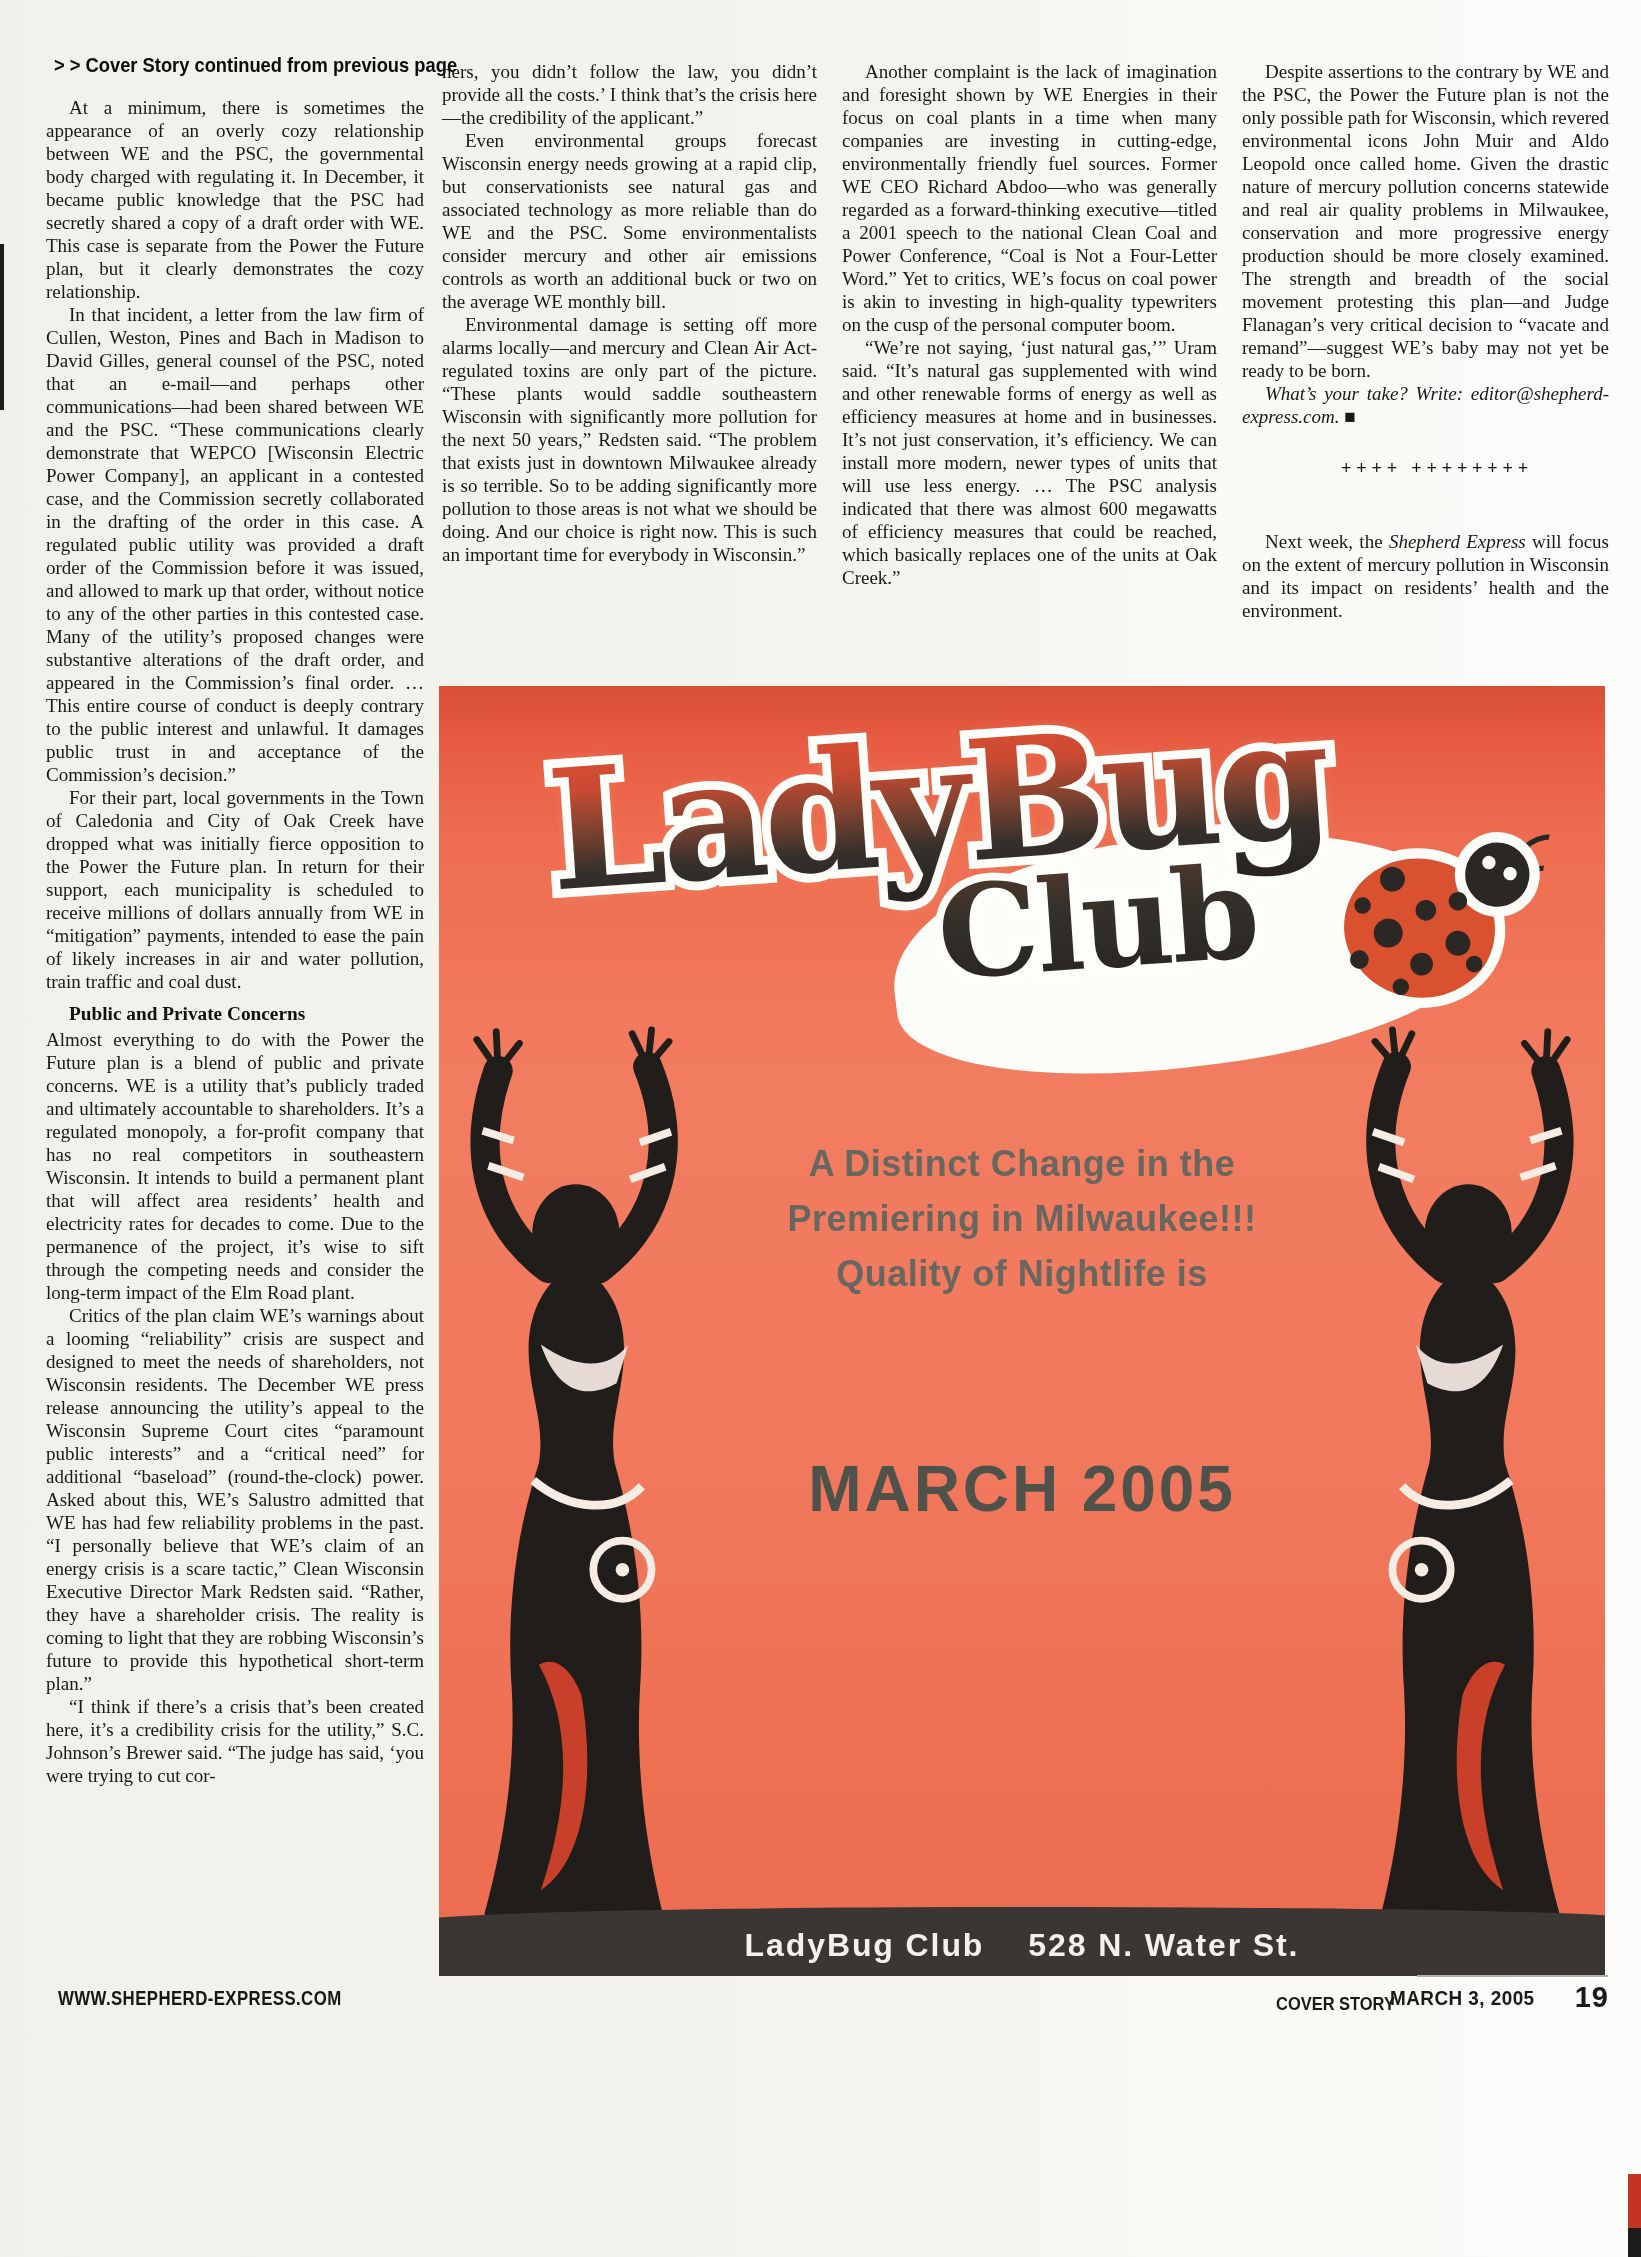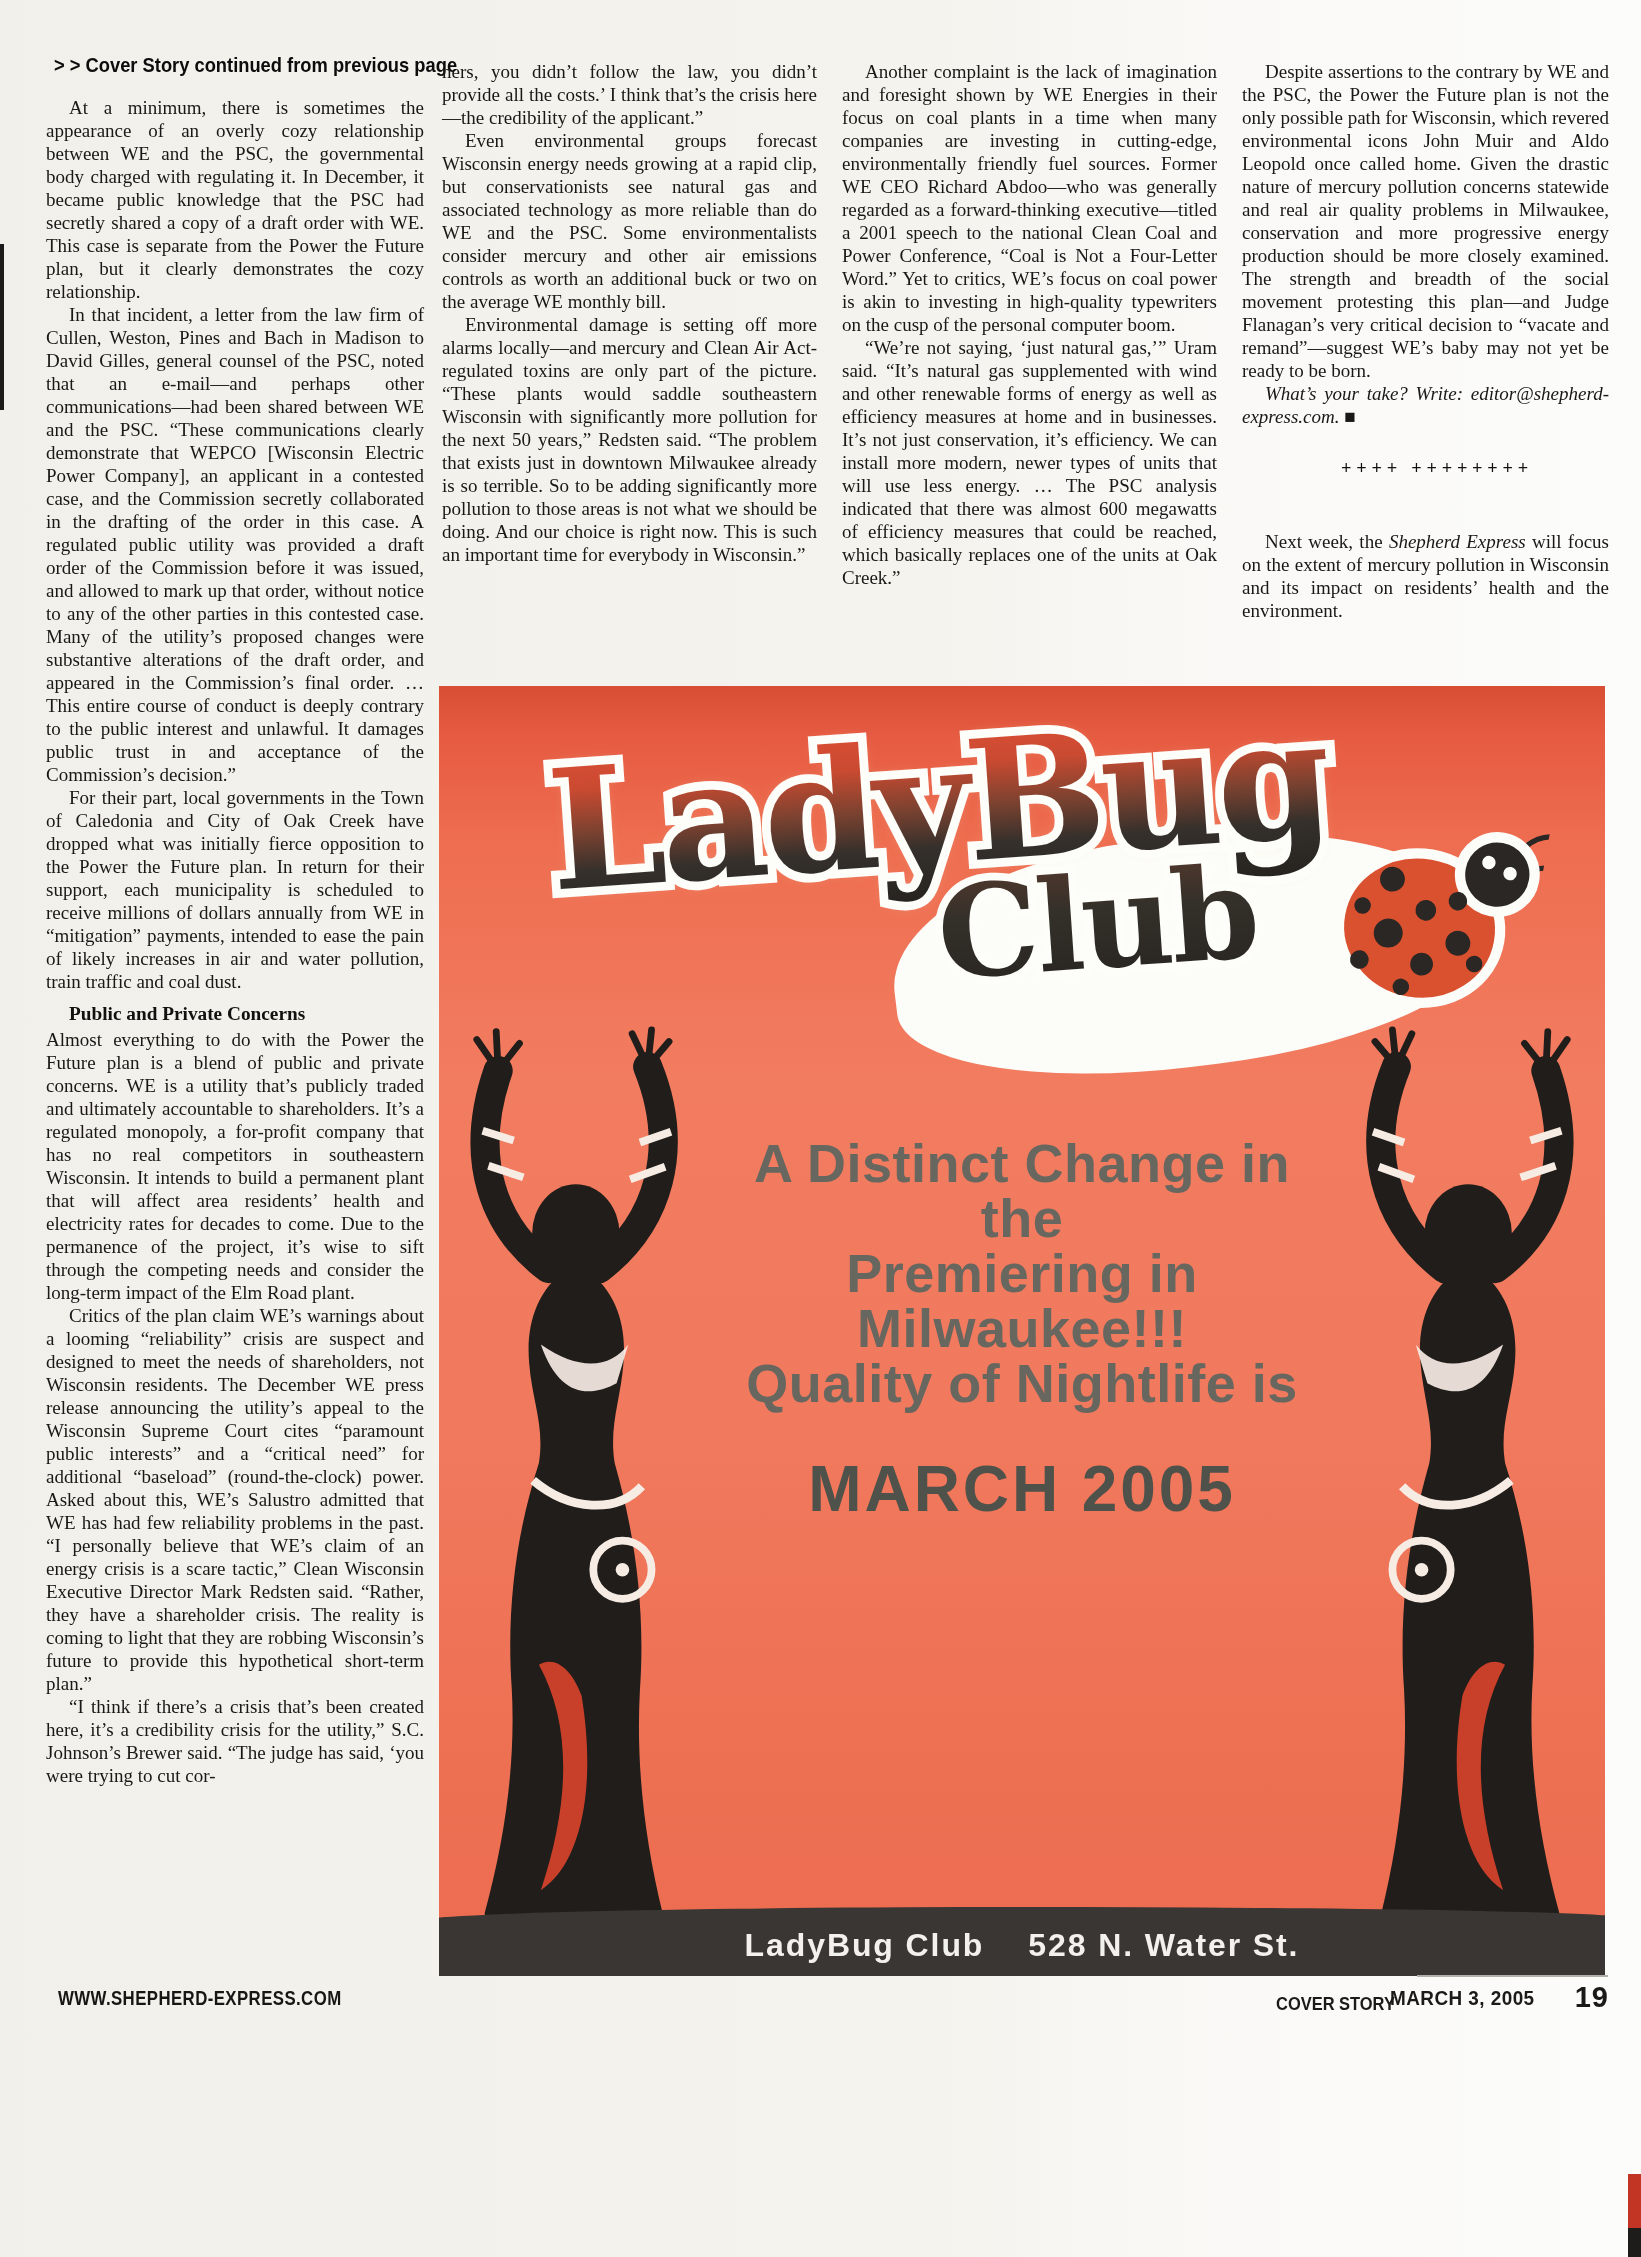--- a/index.html
+++ b/index.html
@@ -98,21 +98,21 @@
   .splash {
     position:absolute; left:333px; top:147px; width:599px; height:230px;
     background:#fcfcf9; border-radius:45% 55% 50% 50% / 55% 60% 45% 40%;
     transform:rotate(-3deg);
   }
   .ladybug { position:absolute; left:770px; top:141px; width:207px; height:203px; transform:rotate(14deg); }
 
   .ad-headline {
     position:absolute; left:268px; right:268px; top:450px; text-align:center;
     font-family:"Liberation Sans",sans-serif; font-weight:bold;
-    font-size:54px; line-height:55px; color:#67675f; letter-spacing:0.5px;
+    font-size:36px; line-height:55px; color:#67675f; letter-spacing:0.5px;
   }
   .ad-date {
     position:absolute; left:0; right:0; top:766px; text-align:center;
     font-family:"Liberation Sans",sans-serif; font-weight:bold;
     font-size:64px; color:#4f524a; letter-spacing:2.9px;
   }
 
   .dancer { position:absolute; top:338px; width:292px; height:971px; }
   .dancer-left { left:-15.4px; }
   .dancer-right { right:-15.4px; transform:scaleX(-1); }

